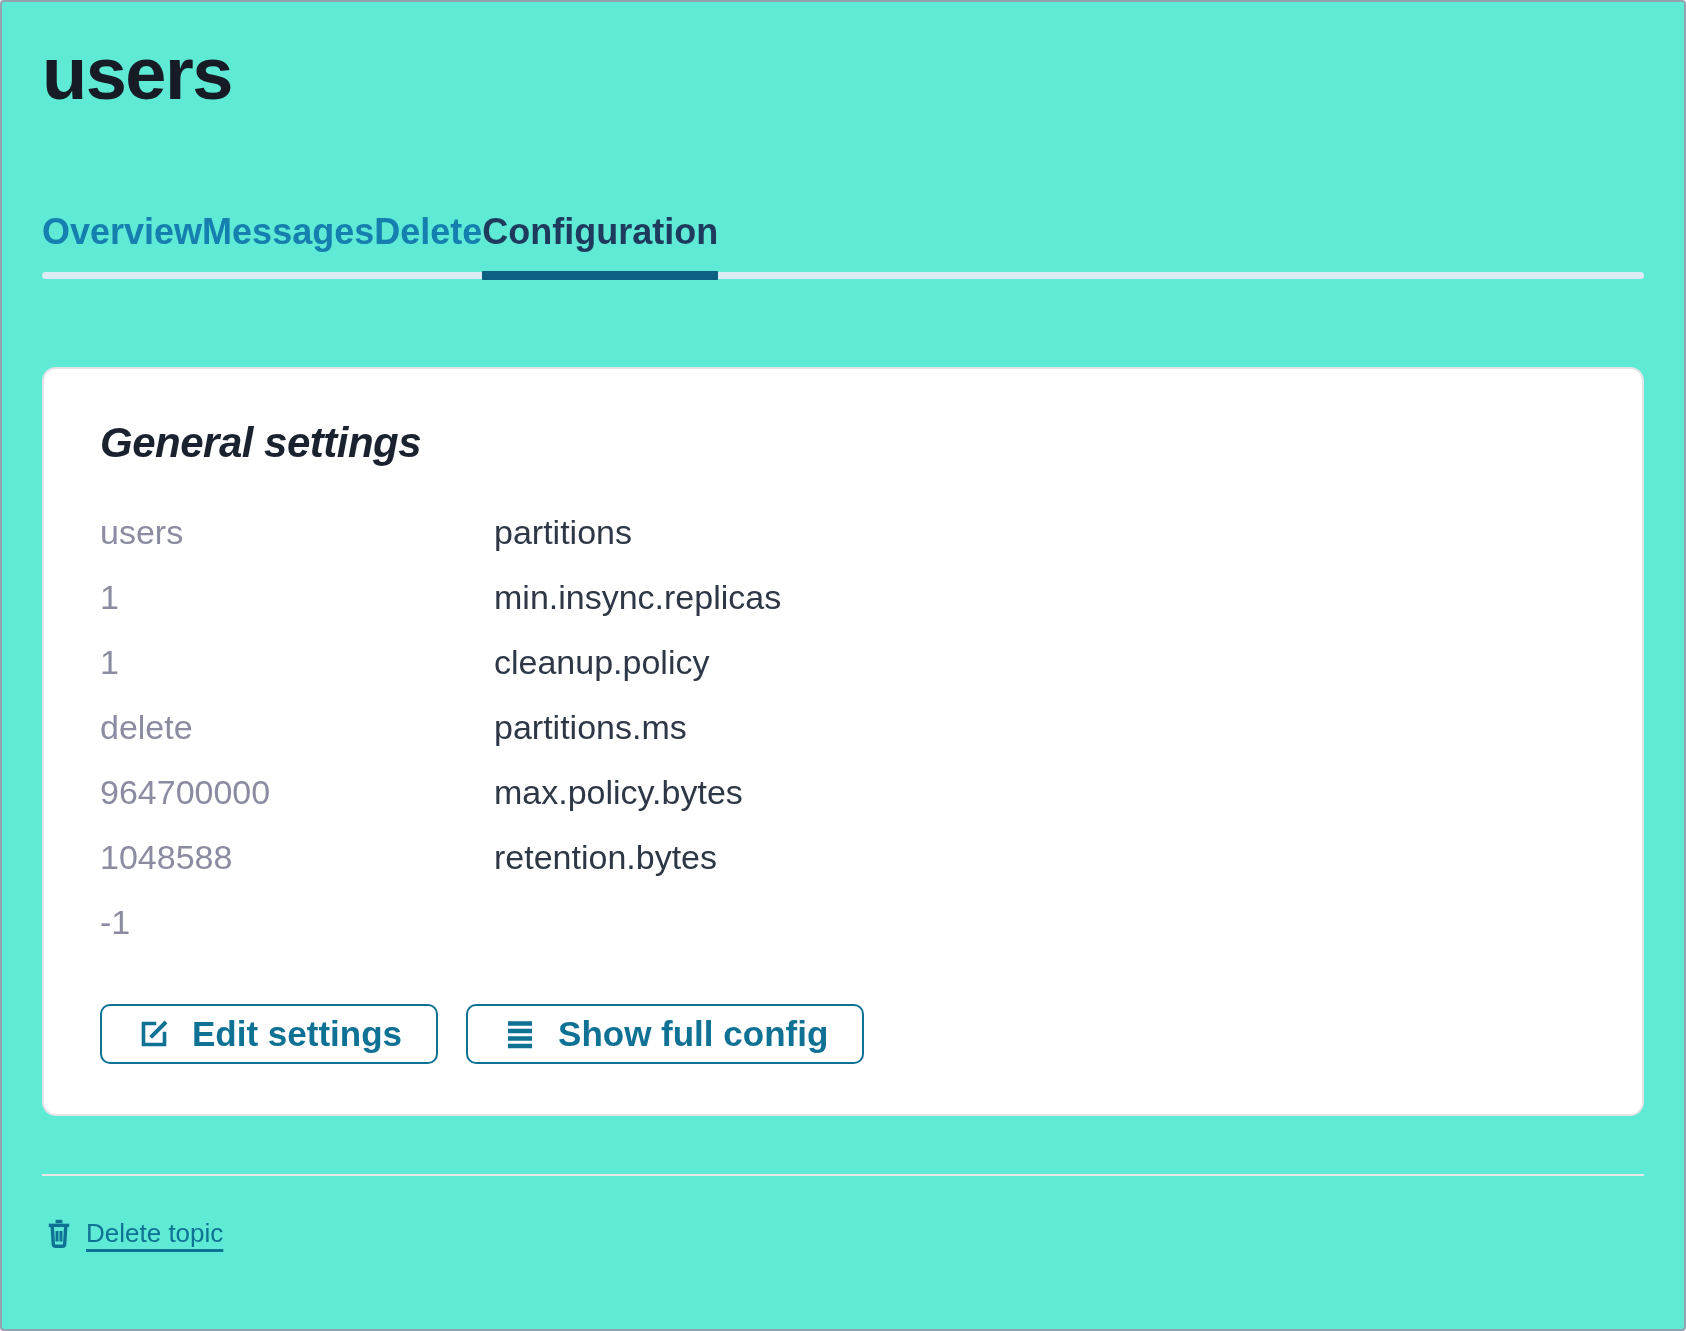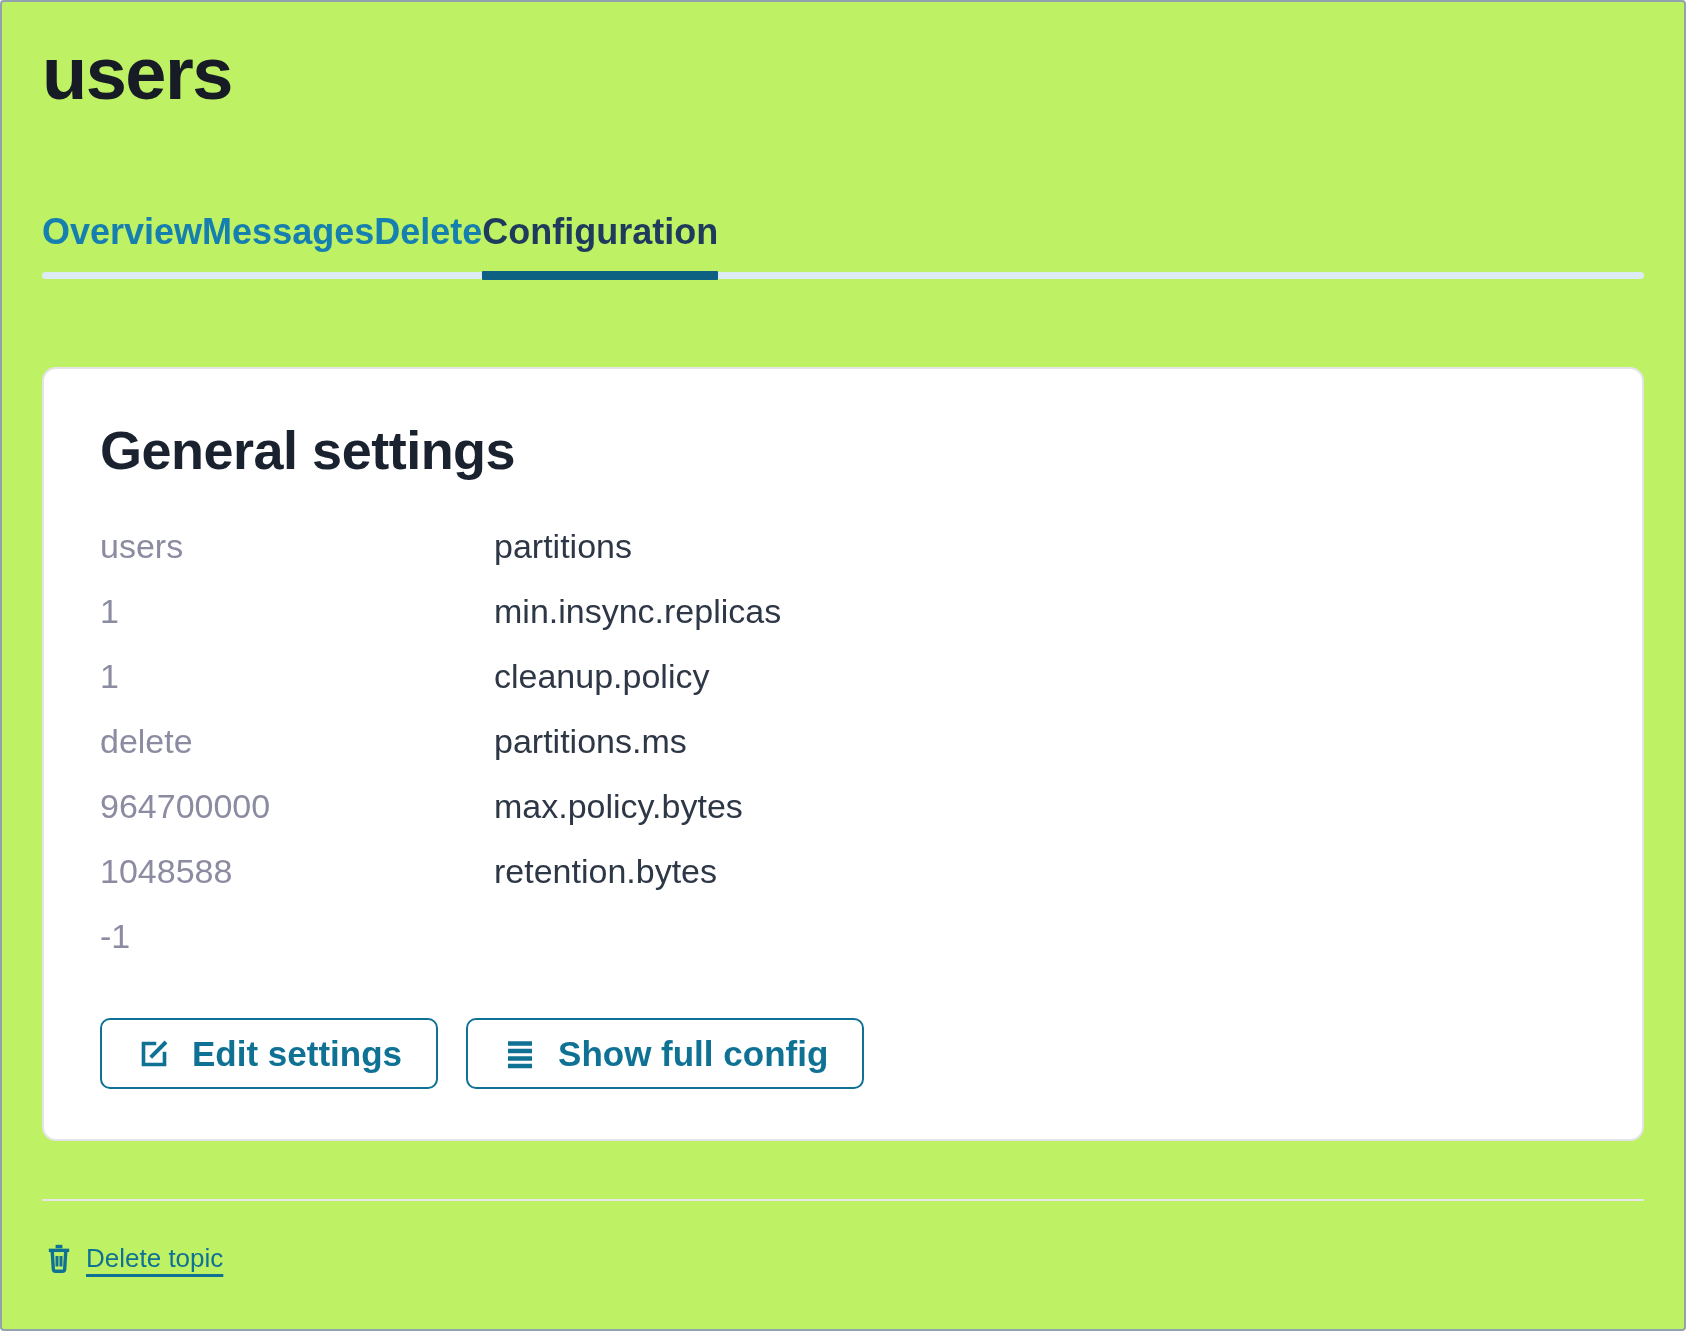--- a/index.html
+++ b/index.html
@@ -15,21 +15,21 @@
     --card-border:#e3e4e8;
     --divider:#e7e7ea;
     --frame:#92a2af;
   }
   *{box-sizing:border-box;margin:0;padding:0}
   html,body{background:#fff;font-family:"Liberation Sans","DejaVu Sans",sans-serif;}
   .window{
     width:1686px;height:1331px;
     border:2px solid var(--frame);
     border-radius:4px;
-    background:#bef264;
+    background:#5eead4;
     padding:0 40px;
     overflow:hidden;
   }
   .page-title{
     margin-top:26px;
     font-size:74px;
     font-weight:700;
     letter-spacing:-1.5px;
     line-height:1.25;
     color:var(--title);
@@ -56,36 +56,36 @@
   }
   
   .card{
     margin-top:88px;
     border:2px solid var(--card-border);
     border-radius:14px;
     padding:50px 56px 50px;
     background:#fff;
   }
   .card-heading{
-    font-size:54px;font-weight:700;color:var(--heading);
-    margin-bottom:46px;letter-spacing:-0.5px;
+    font-size:42px;font-weight:700;color:var(--heading);
+    margin-bottom:46px;letter-spacing:-0.5px;font-style:italic;
   }
   .settings-grid{
     display:grid;
     grid-template-columns:394px auto;
     row-gap:26px;
     font-size:34px;
     line-height:1.15;
   }
   .setting-key{color:var(--label);}
   .setting-value{color:var(--value);}
   .button-row{margin-top:62px;display:flex;gap:28px;}
   .btn{
     display:inline-flex;align-items:center;gap:20px;
-    height:71px;padding:0 34px;
+    height:60px;padding:0 34px;
     border:2.5px solid var(--accent);
     border-radius:10px;
     background:#fff;color:var(--accent);
     font-family:inherit;
     font-size:35px;font-weight:700;
     cursor:pointer;white-space:nowrap;
   }
   .btn svg{width:36px;height:36px;flex:0 0 auto;display:block;}
   
   .divider{height:2px;background:var(--divider);margin-top:58px;}

